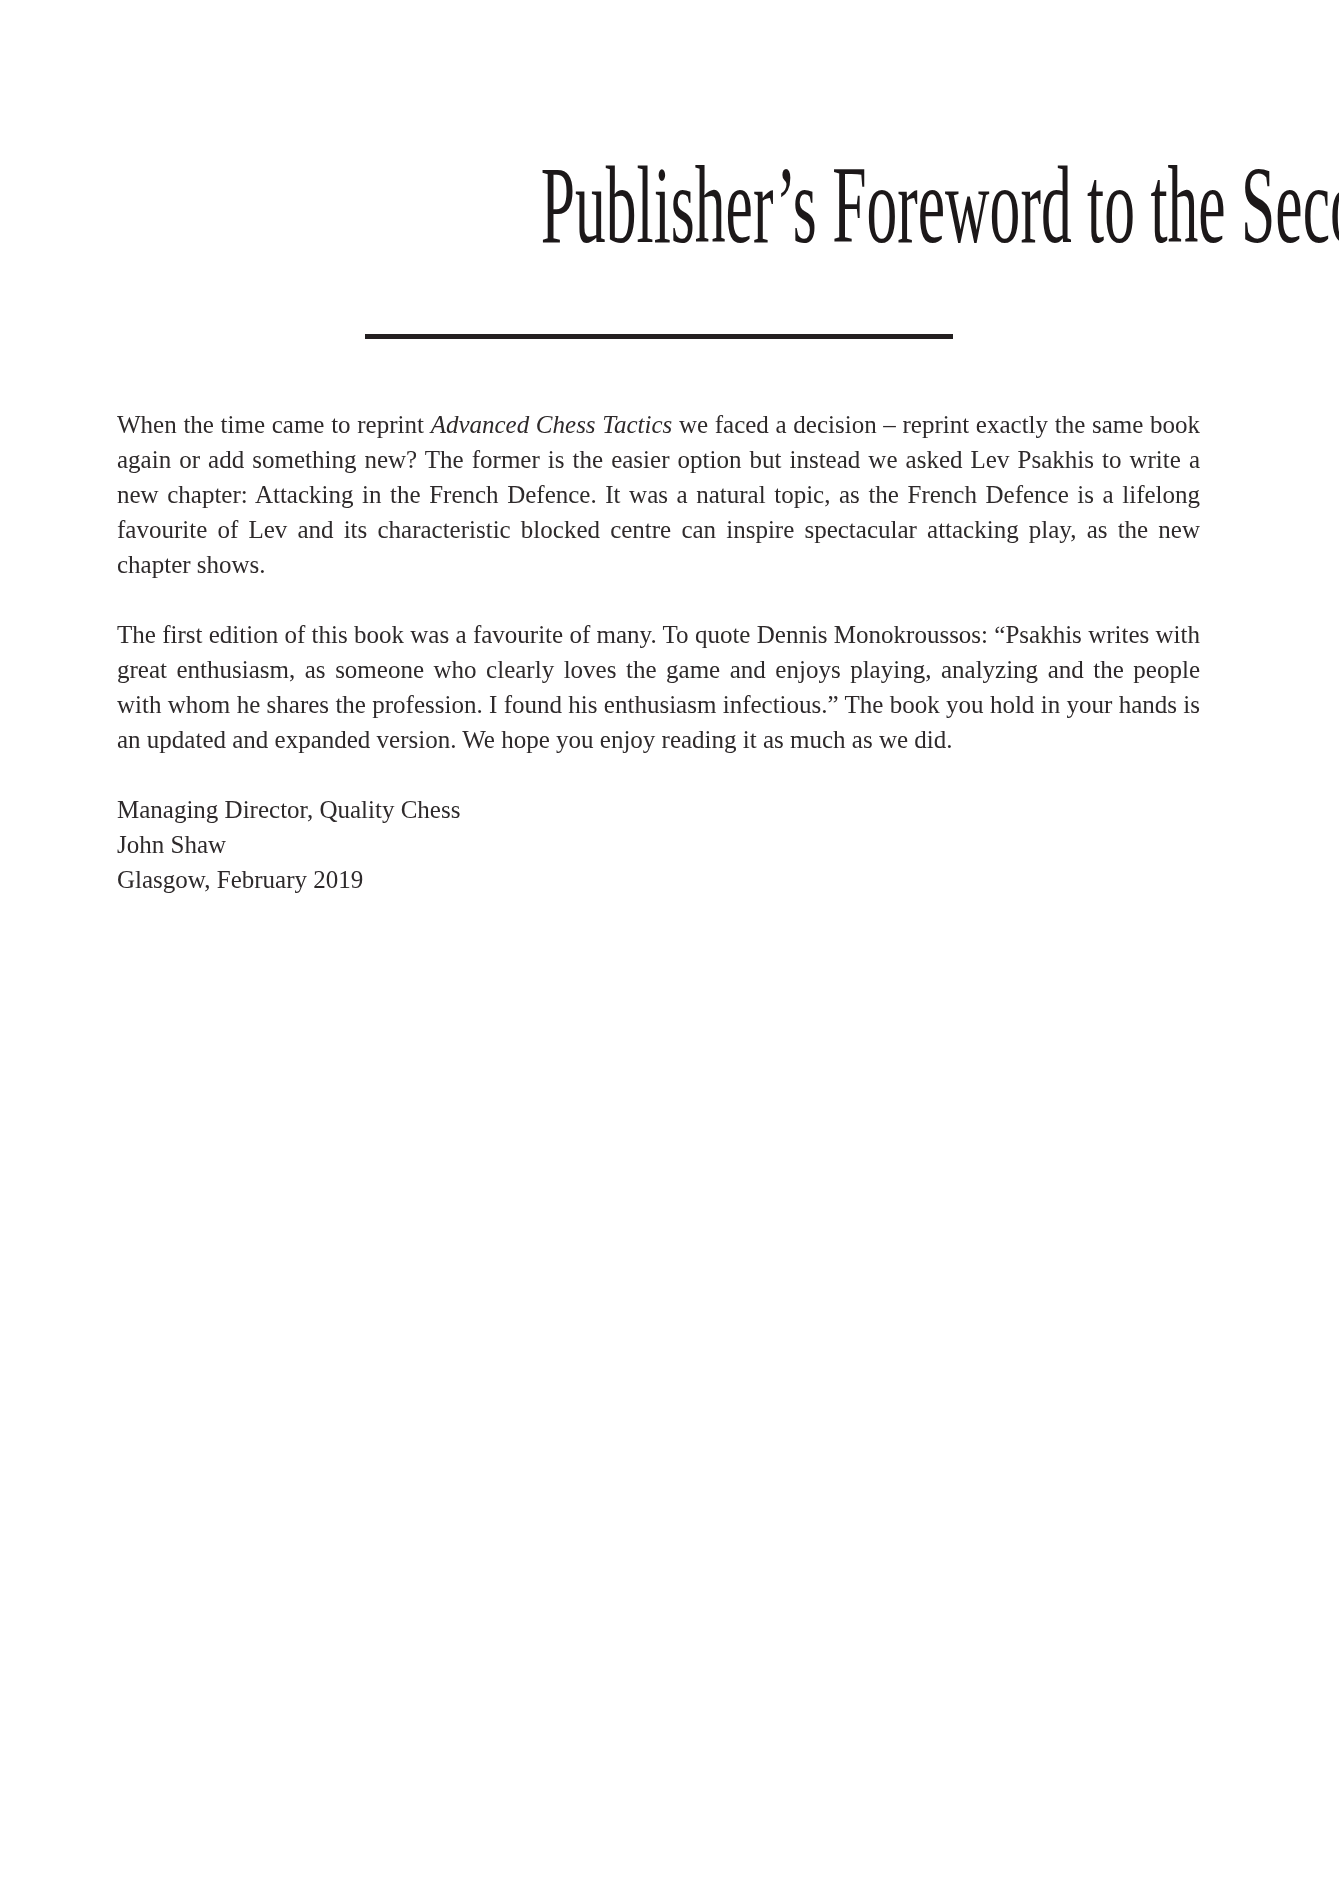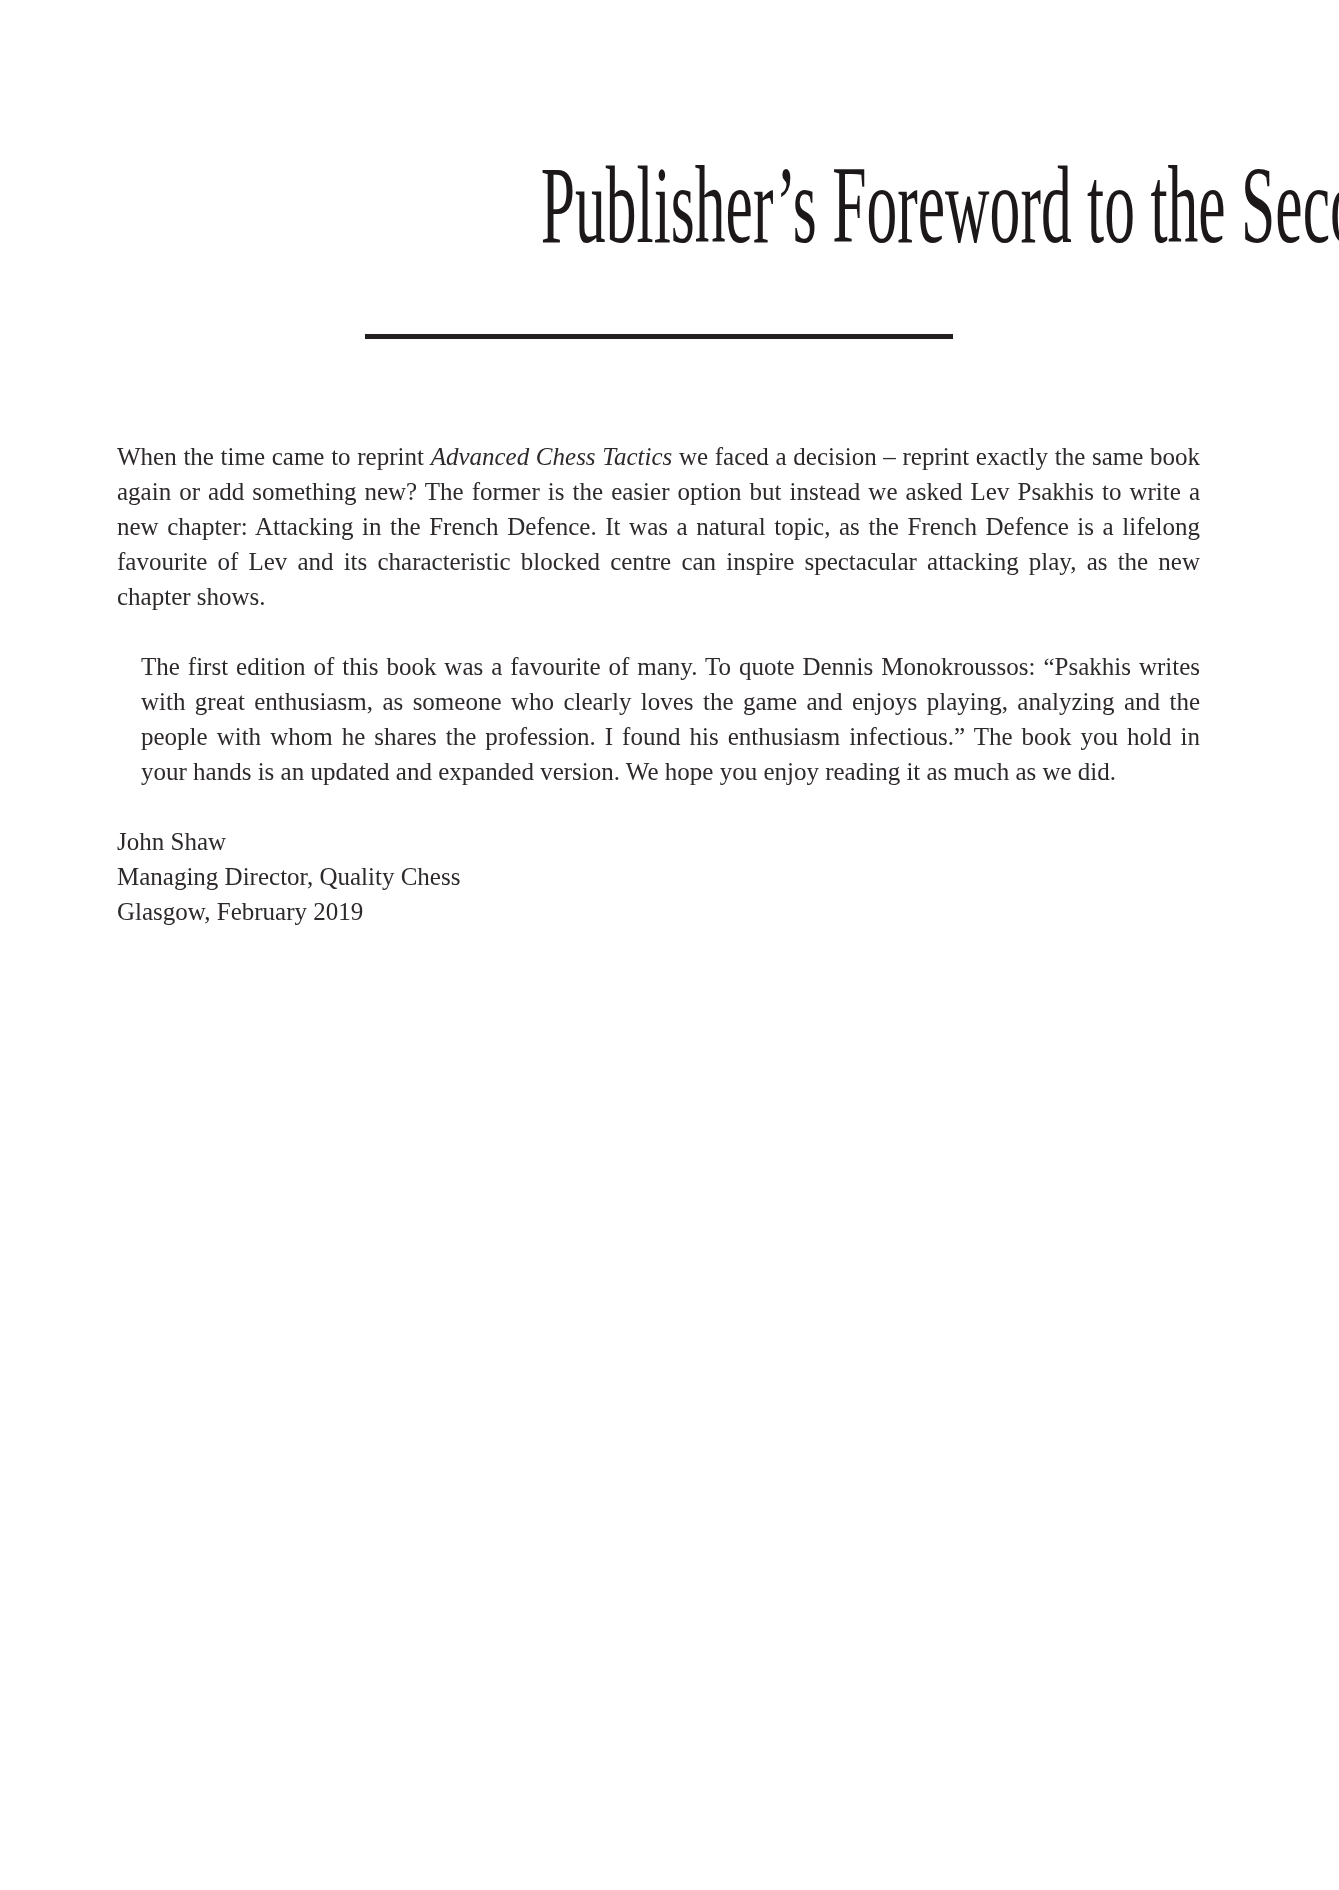--- a/index.html
+++ b/index.html
@@ -42,22 +42,22 @@
     margin: 33px auto 0 auto;
     background: #231f20;
   }
   p.body-par {
     margin: 0;
     font-size: 25px;
     line-height: 35px;
     text-align: justify;
     color: #2e2a2b;
   }
-  p.par1 { margin-top: 100px; }
-  p.par2 { margin-top: 35px; margin-left: 24px; }
+  p.par1 { margin-top: 68px; }
+  p.par2 { margin-top: 35px; }
   .italic { font-style: italic; }
   .signature {
     margin-top: 35px;
     font-size: 25px;
     line-height: 35px;
     text-align: left;
     color: #2e2a2b;
   }
 </style>
 </head>
@@ -67,18 +67,18 @@
 
   <h1 class="title"><span class="squeeze">Publisher’s Foreword to the Second Edition</span></h1>
 
   <div class="divider"></div>
 
   <p class="body-par par1"><span>When the time came to reprint </span><span class="italic">Advanced Chess Tactics</span><span> we faced a decision – reprint exactly the same book again or add something new? The former is the easier option but instead we asked Lev Psakhis to write a new chapter: Attacking in the French Defence. It was a natural topic, as the French Defence is a lifelong favourite of Lev and its characteristic blocked centre can inspire spectacular attacking play, as the new chapter shows.</span></p>
 
   <p class="body-par par2">The first edition of this book was a favourite of many. To quote Dennis Monokroussos: “Psakhis writes with great enthusiasm, as someone who clearly loves the game and enjoys playing, analyzing and the people with whom he shares the profession. I found his enthusiasm infectious.” The book you hold in your hands is an updated and expanded version. We hope you enjoy reading it as much as we did.</p>
 
   <div class="signature">
+    <div>Managing Director, Quality Chess</div>
     <div>John Shaw</div>
-    <div>Managing Director, Quality Chess</div>
     <div>Glasgow, February 2019</div>
   </div>
 
 </div>
 
 </body></html>

